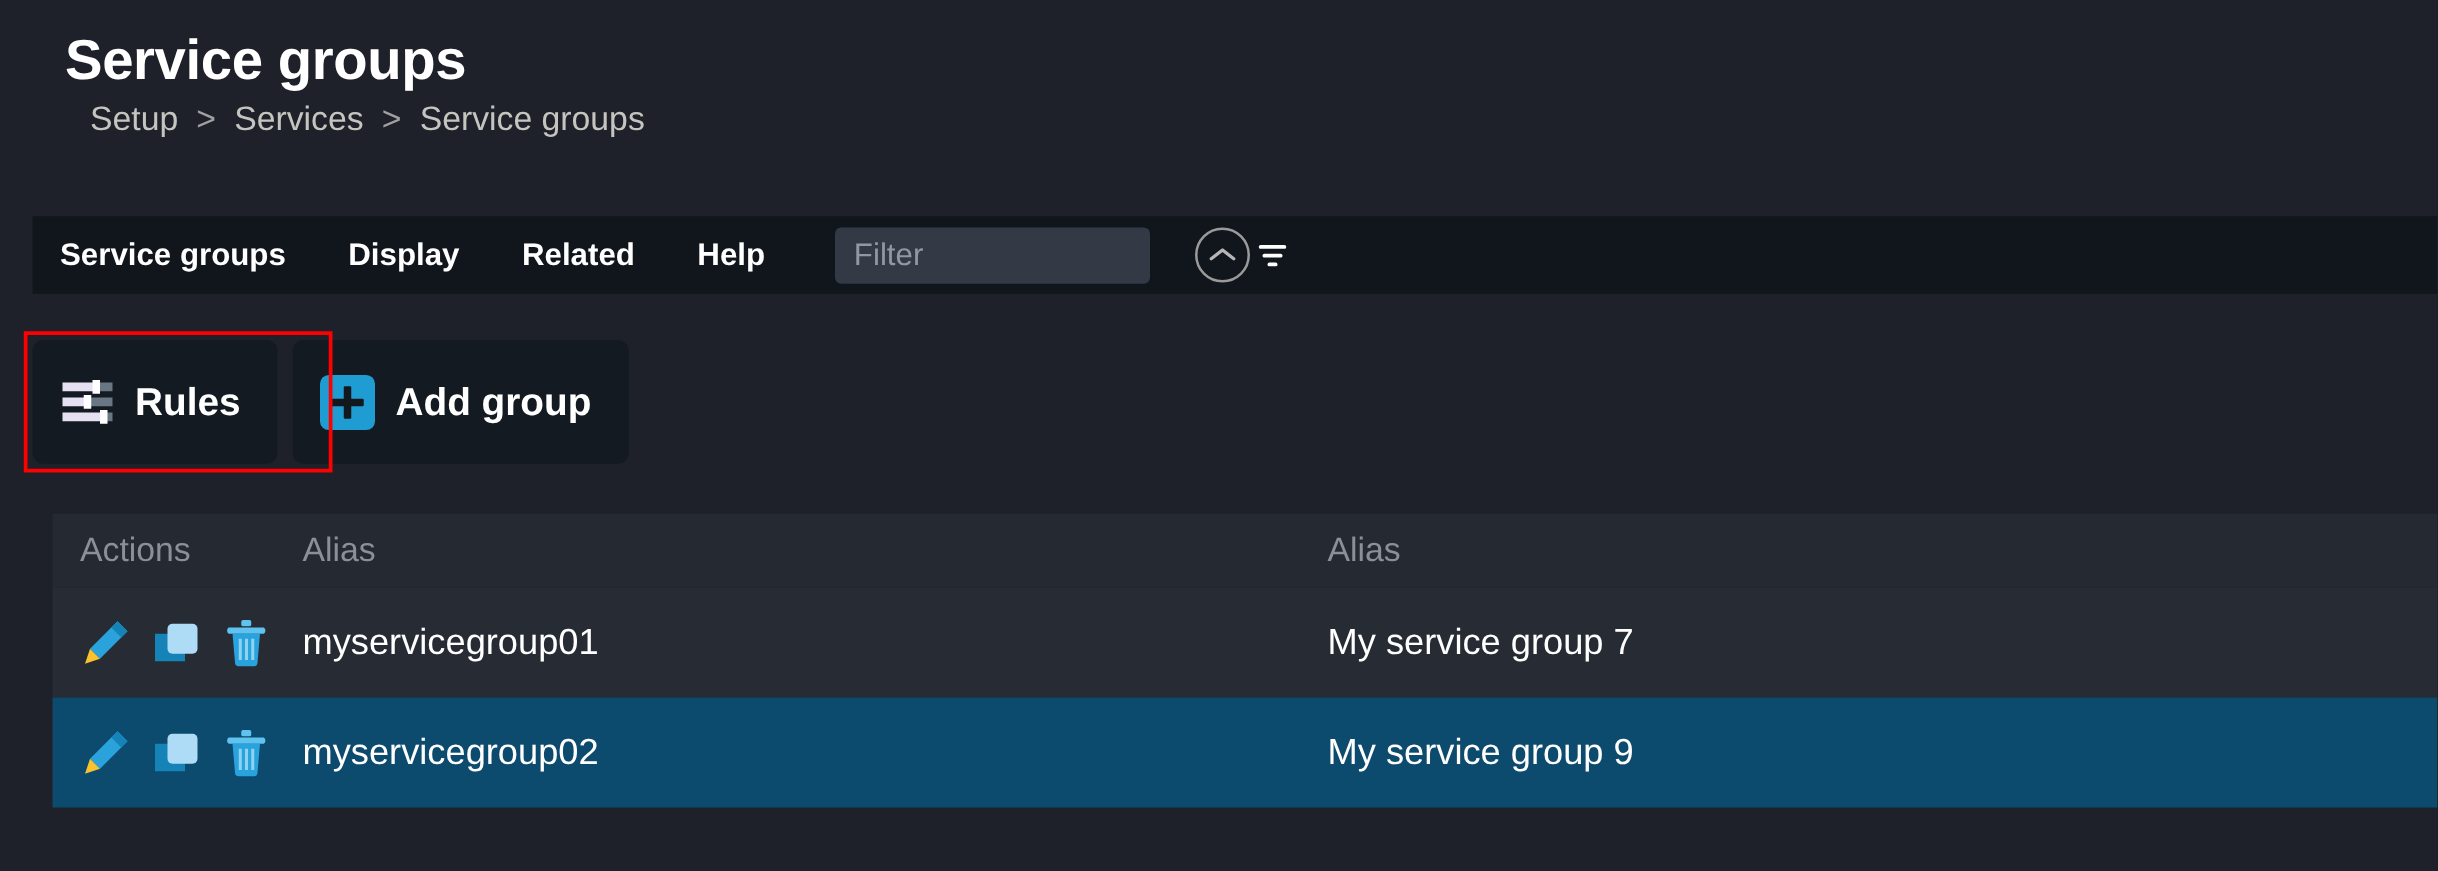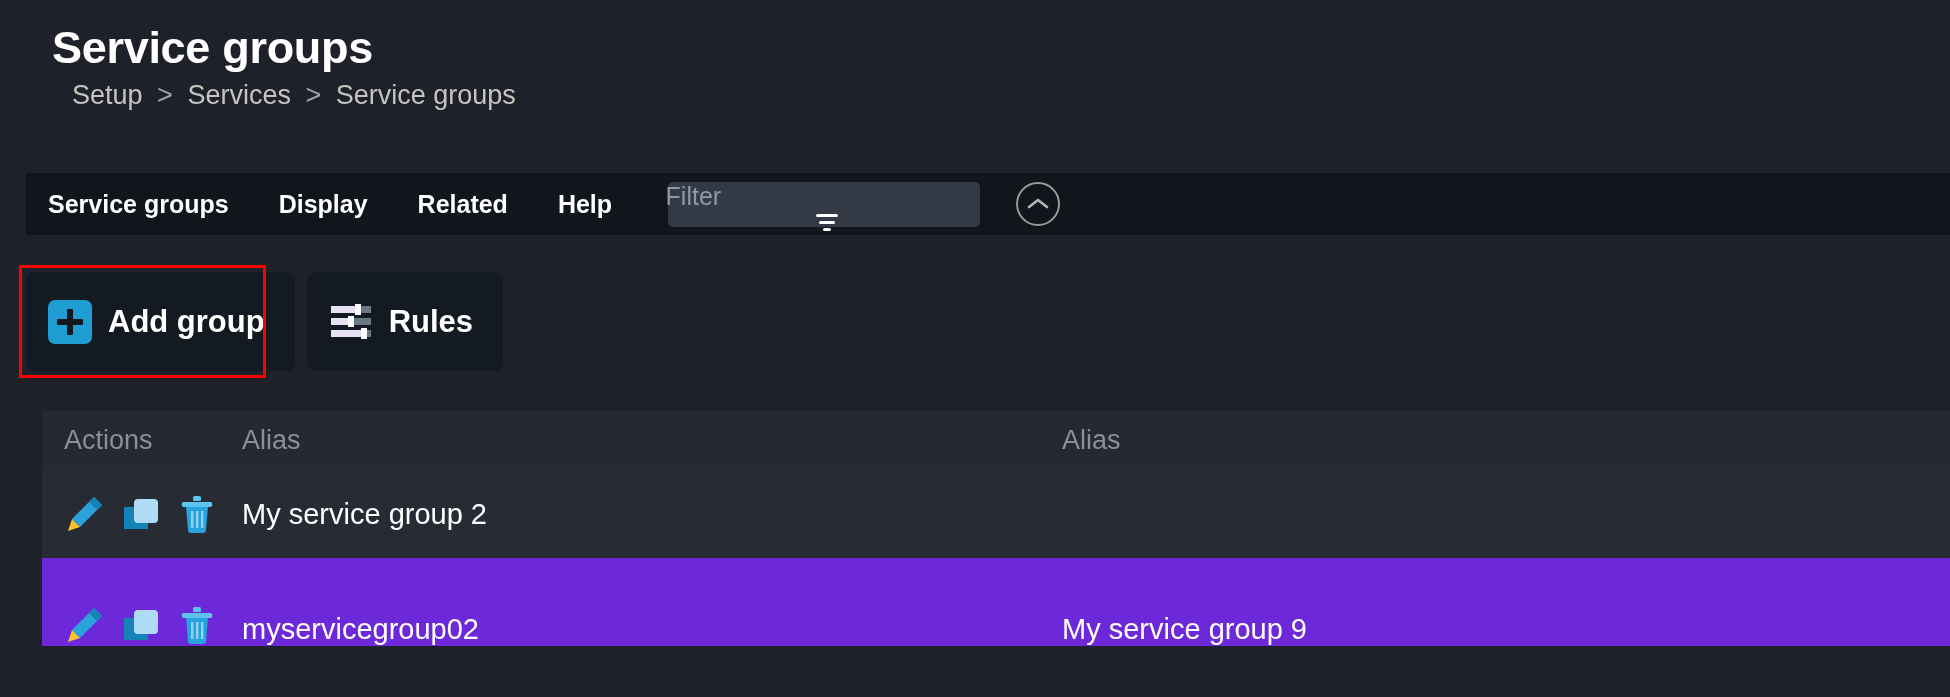--- a/index.html
+++ b/index.html
@@ -48,29 +48,28 @@
     font-size: 25px;
     font-weight: bold;
     color: #ffffff;
     margin-right: 50px;
     white-space: nowrap;
     cursor: pointer;
   }
 
   .filter-box {
     position: relative;
-    width: 312px;
+    width: 252px;
     height: 45px;
     background: #333a45;
     border-radius: 5px;
     display: flex;
     align-items: center;
     padding: 0 10px 0 15px;
     margin-left: 6px;
-    flex-direction: column;
   }
   .filter-input {
     flex: 1;
     background: transparent;
     border: none;
     outline: none;
     color: #e6e6e6;
     font-size: 25px;
     font-family: "Liberation Sans", sans-serif;
   }
@@ -139,21 +138,21 @@
     background: #242932;
     display: flex;
     align-items: center;
   }
   .trow {
     height: 88px;
     display: flex;
     align-items: center;
   }
   .trow.odd  { background: #262b34; }
-  .trow.even { background: #6d28d9; align-items: flex-end; }
+  .trow.even { background: #0c4a6e; }
 
   .col-actions { width: 200px; padding-left: 22px; display: flex; align-items: center; gap: 14px; flex: none; }
   .col-name    { width: 820px; flex: none; }
   .col-alias   { flex: 1; }
 
   .th {
     font-size: 27px;
     color: #8b9097;
     white-space: nowrap;
   }
@@ -198,39 +197,39 @@
     </div>
 
     <div class="collapse-btn">
       <svg width="24" height="16" viewBox="0 0 24 16">
         <path d="M3 11 L12 4 L21 11" stroke="#b6b6b6" stroke-width="2.6" fill="none" stroke-linecap="round" stroke-linejoin="round"></path>
       </svg>
     </div>
   </div>
 
   <div class="actionbar">
-    <div class="abtn">
-      <div class="plus-icon"></div>
-      <div class="label">Add group</div>
-    </div>
-
     <div class="abtn">
       <svg class="rules-icon" viewBox="0 0 44 38">
         <rect x="2" y="3" width="26" height="7" fill="#e6e1f2"></rect>
         <rect x="28" y="3" width="14" height="7" fill="#697784"></rect>
         <rect x="26" y="1" width="6" height="11" fill="#ffffff"></rect>
         <rect x="2" y="15" width="19" height="7" fill="#e6e1f2"></rect>
         <rect x="21" y="15" width="21" height="7" fill="#697784"></rect>
         <rect x="19" y="13" width="6" height="11" fill="#ffffff"></rect>
         <rect x="2" y="27" width="32" height="7" fill="#e6e1f2"></rect>
         <rect x="34" y="27" width="8" height="7" fill="#697784"></rect>
         <rect x="32" y="25" width="6" height="11" fill="#ffffff"></rect>
       </svg>
       <div class="label">Rules</div>
     </div>
+
+    <div class="abtn">
+      <div class="plus-icon"></div>
+      <div class="label">Add group</div>
+    </div>
   </div>
 
   <div class="highlight-box"></div>
 
   <div class="table">
     <div class="thead">
       <div class="col-actions"><span class="th">Actions</span></div>
       <div class="col-name"><span class="th">Alias</span></div>
       <div class="col-alias"><span class="th">Alias</span></div>
     </div>
@@ -248,21 +247,22 @@
         </svg>
         <svg class="row-icon" viewBox="0 0 42 42">
           <rect x="17" y="3" width="8" height="5" rx="1.5" fill="#5ec3ef"></rect>
           <path d="M7 9 h28 a3 3 0 0 1 0 5 H7 a3 3 0 0 1 0 -5 Z" fill="#5ec3ef"></path>
           <path d="M10 14 h22 l-2 23 a3 3 0 0 1 -3 3 H15 a3 3 0 0 1 -3 -3 Z" fill="#29a3dd"></path>
           <rect x="15" y="18" width="2.4" height="17" fill="#8fd3f0"></rect>
           <rect x="20" y="18" width="2.4" height="17" fill="#8fd3f0"></rect>
           <rect x="25" y="18" width="2.4" height="17" fill="#8fd3f0"></rect>
         </svg>
       </div>
-      <div class="col-alias"><span class="td">My service group 2</span></div>
+      <div class="col-name"><span class="td">myservicegroup01</span></div>
+      <div class="col-alias"><span class="td">My service group 7</span></div>
     </div>
 
     <div class="trow even">
       <div class="col-actions">
         <svg class="row-icon" viewBox="0 0 42 42">
           <path d="M30 4 L38 12 L16 34 L8 26 Z" fill="#2aa3dd"></path>
           <path d="M30 4 L38 12 L33 17 L25 9 Z" fill="#1683b8"></path>
           <path d="M8 26 L16 34 L4 38 Z" fill="#f9c22e"></path>
         </svg>
         <svg class="row-icon" viewBox="0 0 42 42">

